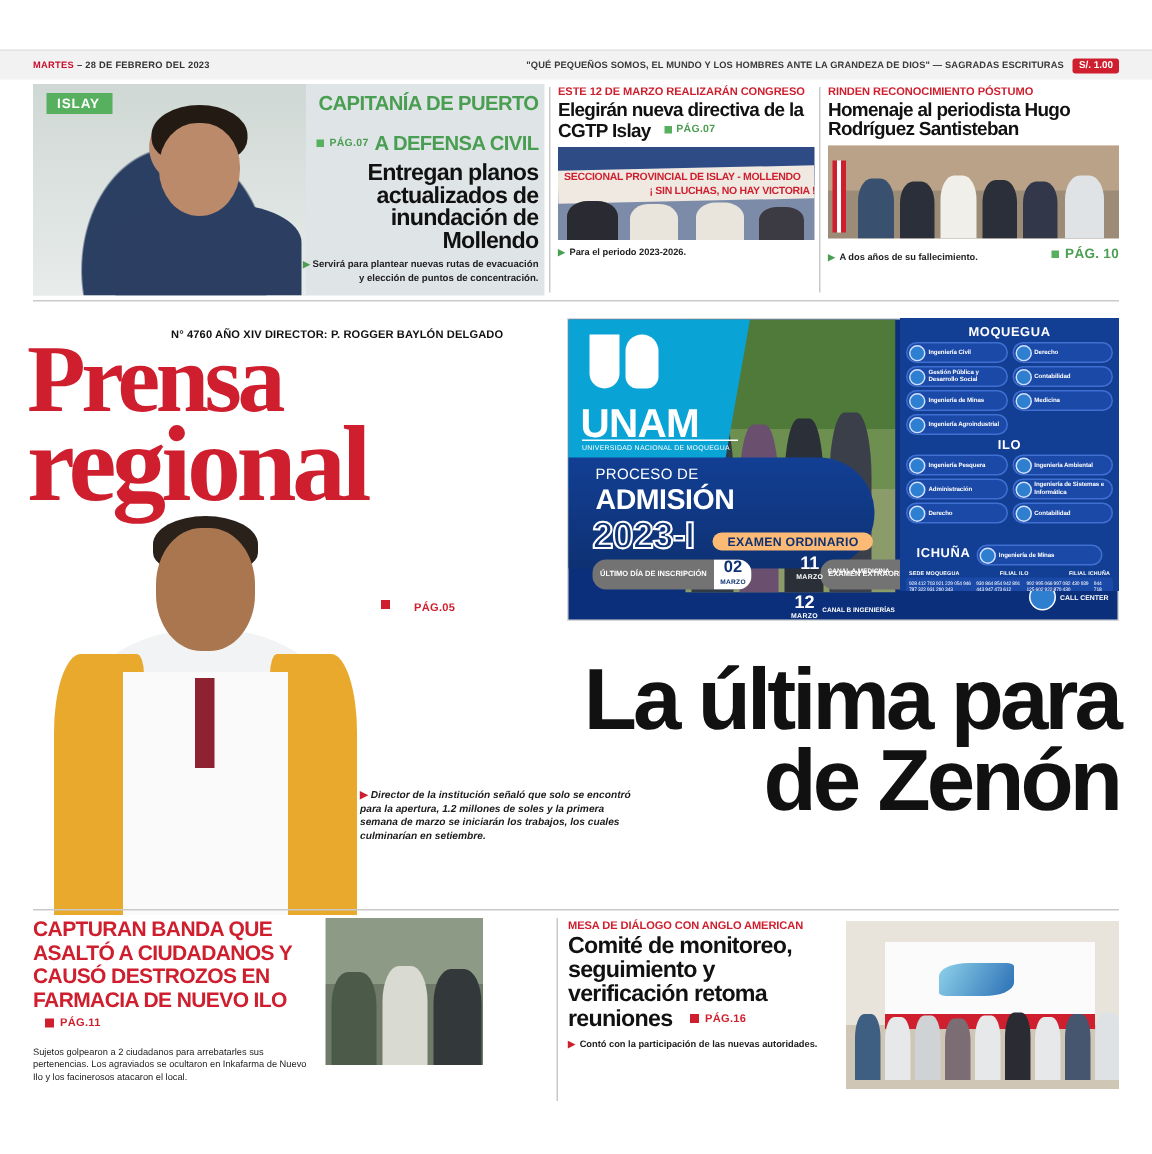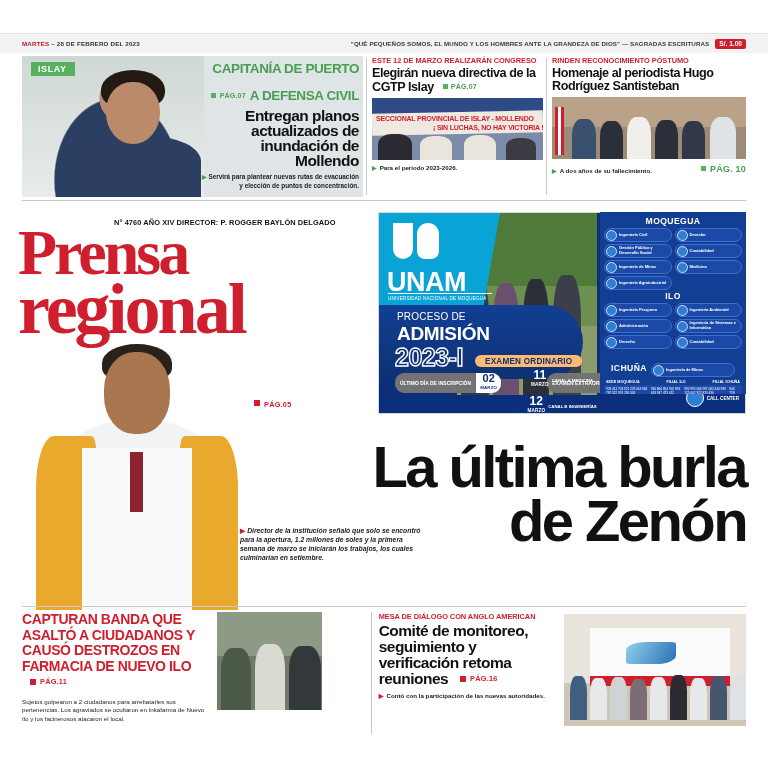--- a/index.html
+++ b/index.html
@@ -164,21 +164,21 @@
   .c-ich { font-size:8.6px; font-weight:bold; letter-spacing:.4px;}
   .c-foot { margin-top:3px; }
   .c-foot-head { display:flex; justify-content:space-between; font-size:3.6px; font-weight:bold; letter-spacing:.1px; padding:0 2px; }
   .c-foot-nums { display:flex; justify-content:space-between; background:#1b49a8; border-radius:2px; padding:2px; margin-top:1px; }
   .c-foot-nums div { font-size:3.3px; line-height:4px; letter-spacing:-.1px;}
 
   
   .lead { position:absolute; left:22px; top:398px; width:724px; height:205px; }
   .lead-kick { position:absolute; right:0; top:0; width:560px; text-align:right; }
   .kick-l1, .kick-l2 { color:#cf1f2e; font-weight:bold; font-size:14.4px; line-height:16.5px; letter-spacing:-.45px; }
-  .lead-pag { position:absolute; left:232px; top:2px; display:flex; align-items:flex-start; gap:4px; }
+  .lead-pag { position:absolute; left:232px; top:2px; display:flex; align-items:flex-start; gap:16px; }
   .sq-red { width:6px; height:6px; background:#cf1f2e; display:inline-block; }
   .pag-red { color:#cf1f2e; font-size:7.4px; font-weight:bold; letter-spacing:.2px;}
   .lead-h1 {
     position:absolute; right:0; top:42px; width:560px; text-align:right;
     font-size:58px; line-height:54px; color:#111; font-weight:bold; letter-spacing:-2.6px;
   }
   .lead-deck {
     position:absolute; left:218px; top:128px; width:182px;
     font-size:6.8px; line-height:9px; color:#1a1a1a; font-style:italic; font-weight:bold;
   }
@@ -476,21 +476,21 @@
       </div>
     </div>
   </div>
 
   <div class="lead">
     <div class="lead-pag">
       <span class="sq-red"></span>
       <span class="pag-red">PÁG.05</span>
     </div>
     <div class="lead-h1">
-      <div>La última burla</div>
+      <div>La última para</div>
       <div>de Zenón</div>
     </div>
     <div class="lead-deck">
       <span class="tri-red">▶</span>
       <span>Director de la institución señaló que solo se encontró para la apertura, 1.2 millones de soles y la primera semana de marzo se iniciarán los trabajos, los cuales culminarían en setiembre.</span>
     </div>
   </div>
 
   <div class="rule" style="top:606px;"></div>
 

